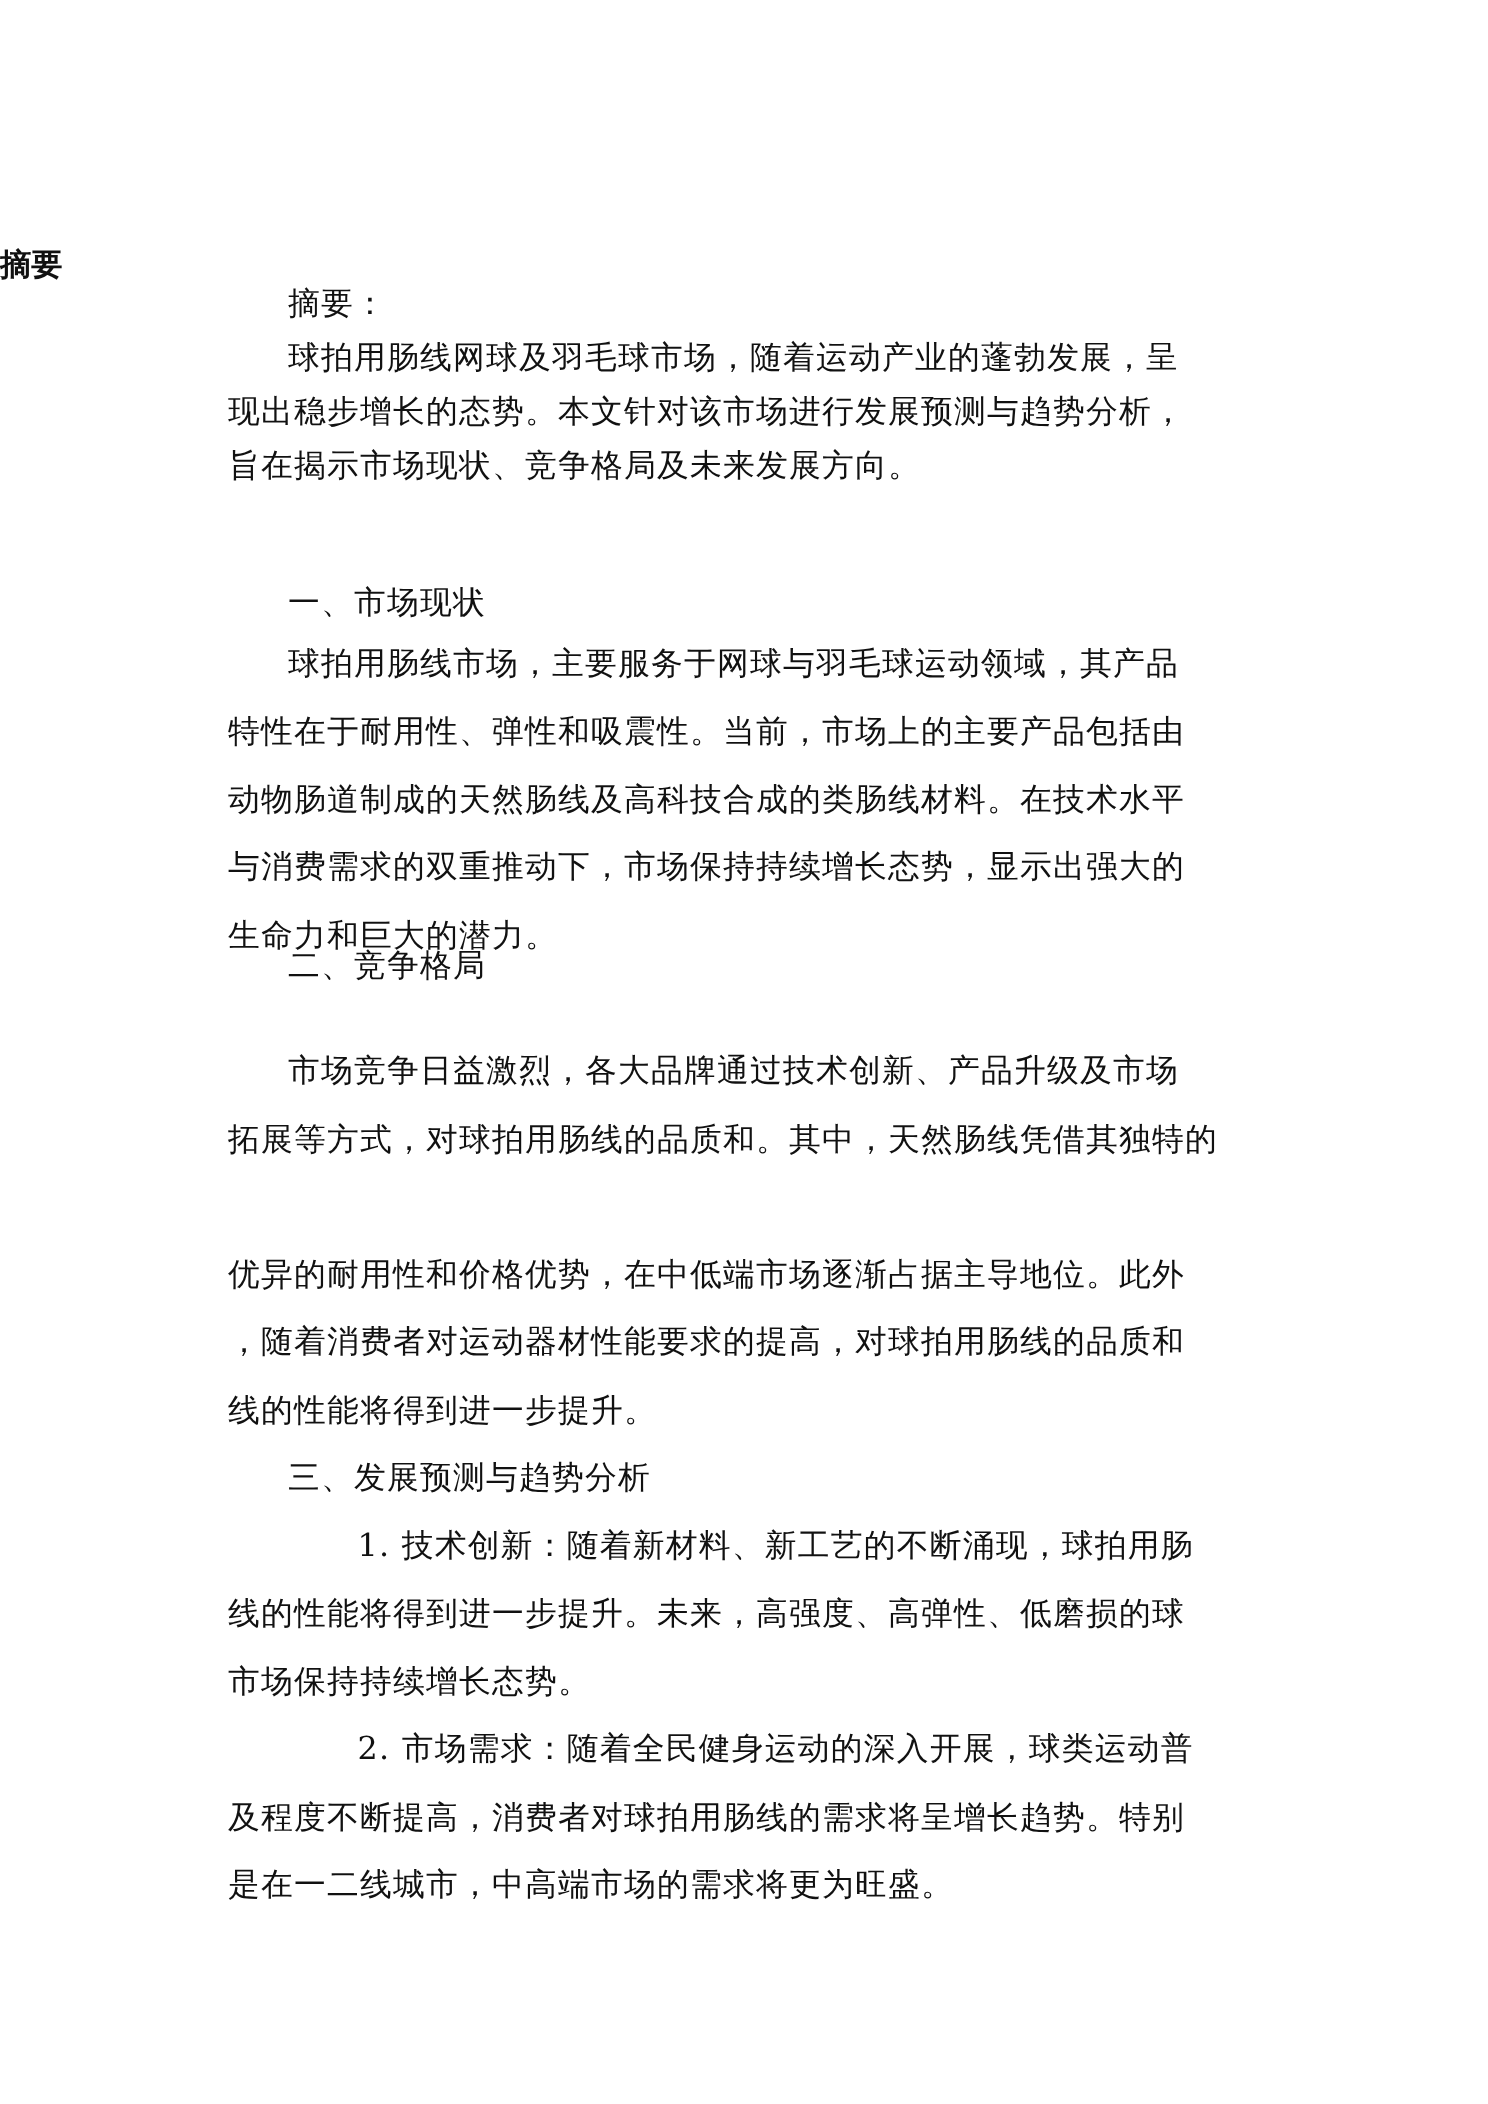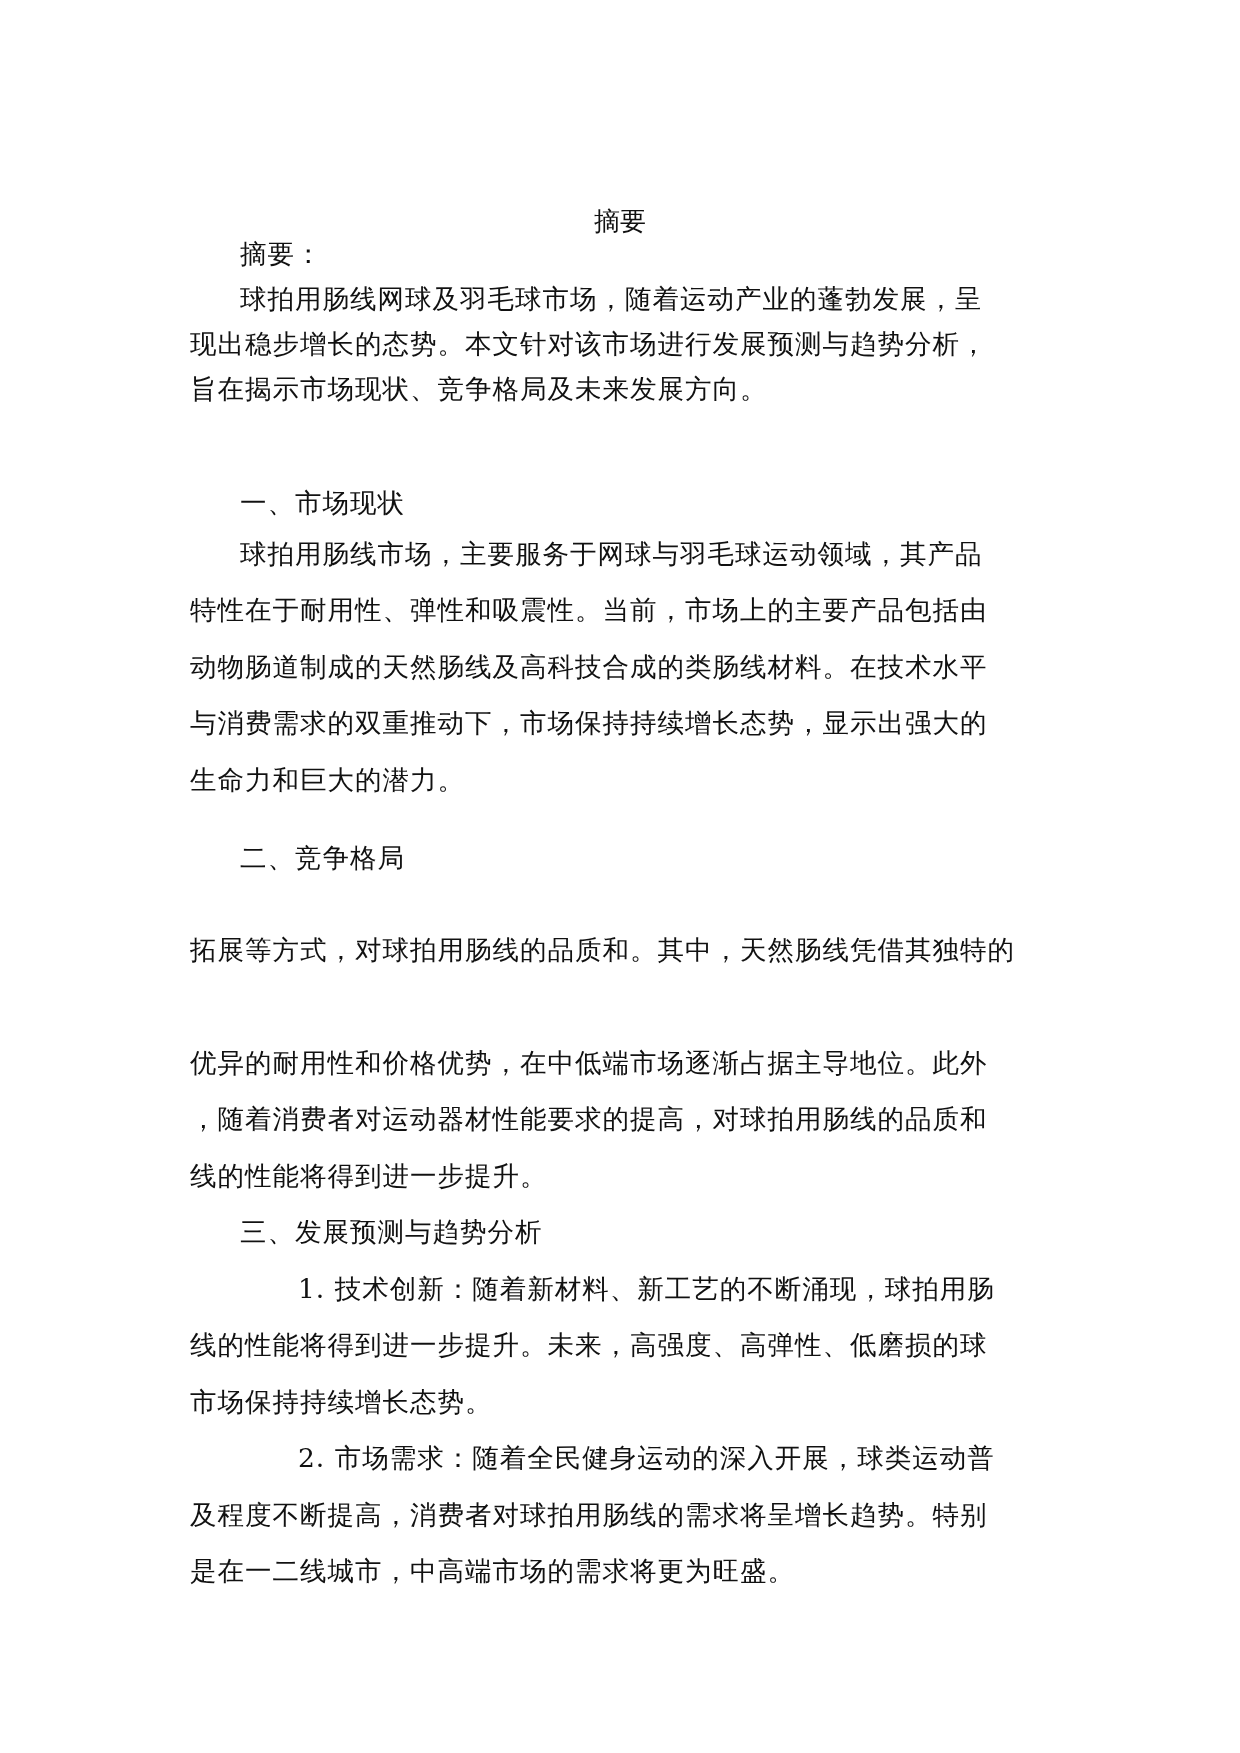--- a/index.html
+++ b/index.html
@@ -1,20 +1,20 @@
 <!DOCTYPE html>
 <html><head>
 <meta charset="utf-8">
 <style>
   html, body { margin: 0; padding: 0; background: #ffffff; }
   body { width: 1240px; height: 1753px; position: relative; overflow: hidden;
          font-family: "DejaVu Serif", "Liberation Serif", serif; color: #111; }
   .page { position: absolute; left: 0; top: 0; width: 1240px; height: 1753px; }
-  .title { position: absolute; top: 203px; left: 0; width: 1240px; text-align: center;
-           font-family: "DejaVu Sans", "Liberation Sans", sans-serif; font-weight: normal;
+  .title { position: absolute; top: 203px; left: 0; width: 1240px; text-align: left;
+           font-family: "DejaVu Sans", "Liberation Sans", sans-serif; font-weight: bold;
            font-size: 26px; line-height: 36px; }
   .line { position: absolute; left: 190px; width: 870px; font-size: 26.5px; line-height: 36px;
           white-space: nowrap; letter-spacing: 1px; }
   .indent { left: 240px; }
   .indent2 { left: 298px; }
 </style>
 </head>
 <body>
 
 <div class="page">
@@ -26,21 +26,22 @@
   <div class="line" style="top:326px">现出稳步增长的态势。本文针对该市场进行发展预测与趋势分析，</div>
   <div class="line" style="top:371px">旨在揭示市场现状、竞争格局及未来发展方向。</div>
 
   <div class="line indent" style="top:485px">一、市场现状</div>
   <div class="line indent" style="top:536px">球拍用肠线市场，主要服务于网球与羽毛球运动领域，其产品</div>
   <div class="line" style="top:592px">特性在于耐用性、弹性和吸震性。当前，市场上的主要产品包括由</div>
   <div class="line" style="top:649px">动物肠道制成的天然肠线及高科技合成的类肠线材料。在技术水平</div>
   <div class="line" style="top:705px">与消费需求的双重推动下，市场保持持续增长态势，显示出强大的</div>
   <div class="line" style="top:762px">生命力和巨大的潜力。</div>
 
-  <div class="line indent" style="top:840px">二、竞争格局</div>
+  <div class="line indent" style="top:787px">二、竞争格局</div>
+  <div class="line indent" style="top:875px">市场竞争日益激烈，各大品牌通过技术创新、产品升级及市场</div>
   <div class="line" style="top:932px">拓展等方式，对球拍用肠线的品质和。其中，天然肠线凭借其独特的</div>
   <div class="line" style="top:1045px">优异的耐用性和价格优势，在中低端市场逐渐占据主导地位。此外</div>
   <div class="line" style="top:1101px">，随着消费者对运动器材性能要求的提高，对球拍用肠线的品质和</div>
   <div class="line" style="top:1158px">线的性能将得到进一步提升。</div>
 
   <div class="line indent" style="top:1214px">三、发展预测与趋势分析</div>
 
   <div class="line indent2" style="top:1271px">1. 技术创新：随着新材料、新工艺的不断涌现，球拍用肠</div>
   <div class="line" style="top:1327px">线的性能将得到进一步提升。未来，高强度、高弹性、低磨损的球</div>
   <div class="line" style="top:1384px">市场保持持续增长态势。</div>

